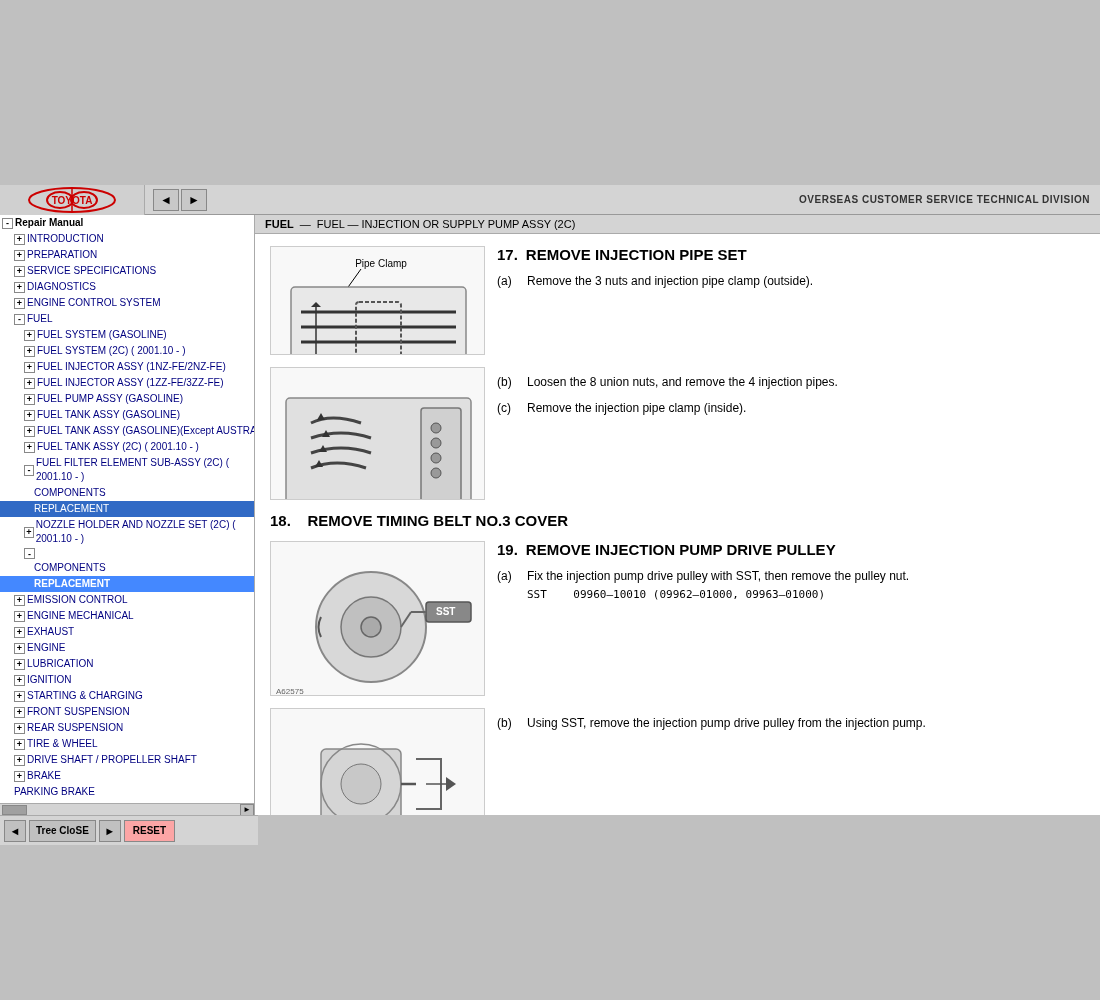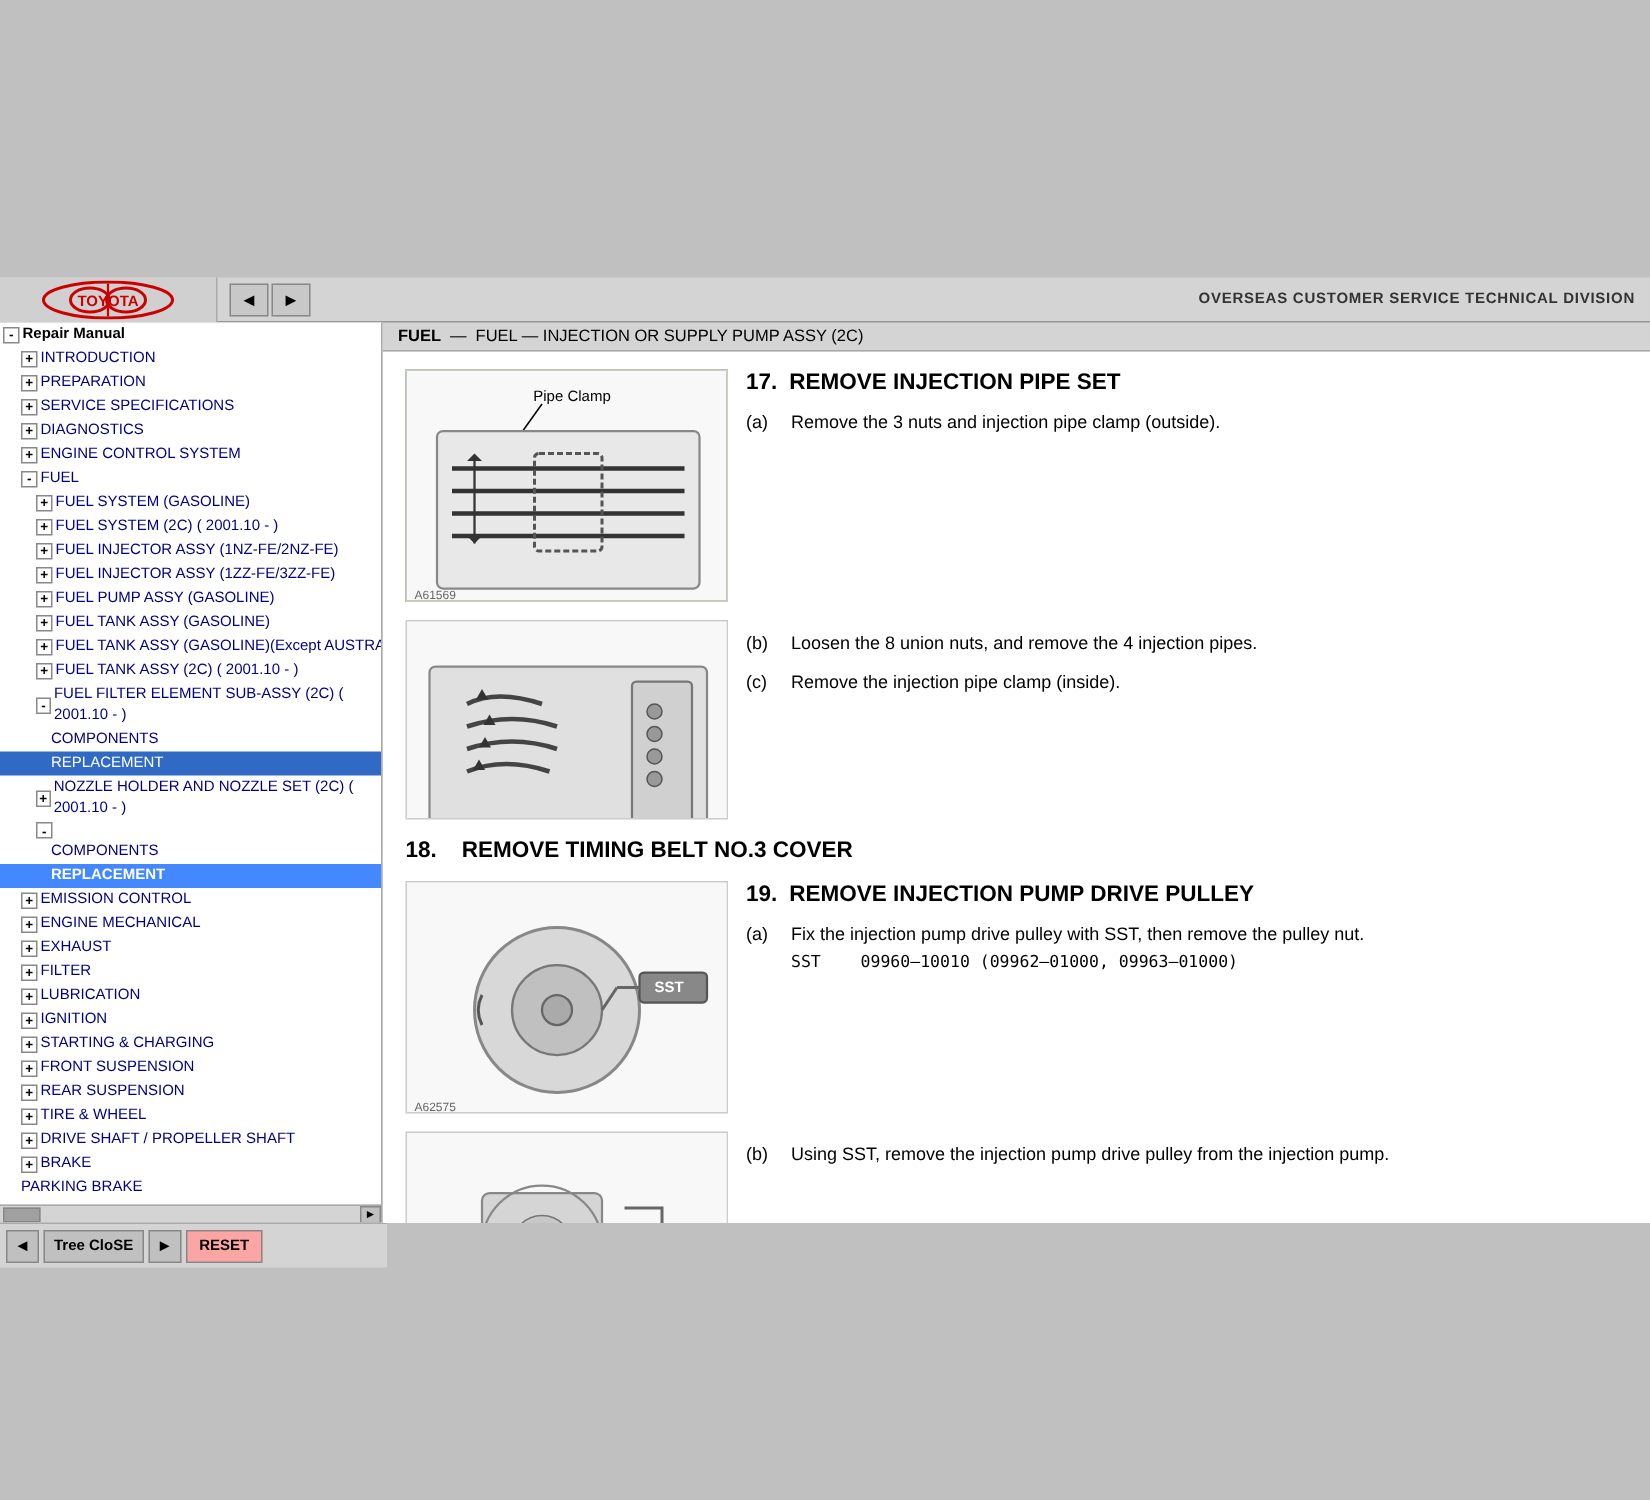--- a/index.html
+++ b/index.html
@@ -167,21 +167,21 @@
         <div style="padding:1px 2px; display:flex; align-items:center; color:#000080; font-size:10px; line-height:14px; padding-left:14px; cursor:pointer;">
           <span style="width:11px; height:11px; border:1px solid #888; background:#fff; display:inline-flex; align-items:center; justify-content:center; font-size:9px; font-weight:bold; margin-right:2px; color:#000;">+</span>
           <span>ENGINE MECHANICAL</span>
         </div>
         <div style="padding:1px 2px; display:flex; align-items:center; color:#000080; font-size:10px; line-height:14px; padding-left:14px; cursor:pointer;">
           <span style="width:11px; height:11px; border:1px solid #888; background:#fff; display:inline-flex; align-items:center; justify-content:center; font-size:9px; font-weight:bold; margin-right:2px; color:#000;">+</span>
           <span>EXHAUST</span>
         </div>
         <div style="padding:1px 2px; display:flex; align-items:center; color:#000080; font-size:10px; line-height:14px; padding-left:14px; cursor:pointer;">
           <span style="width:11px; height:11px; border:1px solid #888; background:#fff; display:inline-flex; align-items:center; justify-content:center; font-size:9px; font-weight:bold; margin-right:2px; color:#000;">+</span>
-          <span>FILTER</span>
+          <span>ENGINE</span>
         </div>
         <div style="padding:1px 2px; display:flex; align-items:center; color:#000080; font-size:10px; line-height:14px; padding-left:14px; cursor:pointer;">
           <span style="width:11px; height:11px; border:1px solid #888; background:#fff; display:inline-flex; align-items:center; justify-content:center; font-size:9px; font-weight:bold; margin-right:2px; color:#000;">+</span>
           <span>LUBRICATION</span>
         </div>
         <div style="padding:1px 2px; display:flex; align-items:center; color:#000080; font-size:10px; line-height:14px; padding-left:14px; cursor:pointer;">
           <span style="width:11px; height:11px; border:1px solid #888; background:#fff; display:inline-flex; align-items:center; justify-content:center; font-size:9px; font-weight:bold; margin-right:2px; color:#000;">+</span>
           <span>IGNITION</span>
         </div>
         <div style="padding:1px 2px; display:flex; align-items:center; color:#000080; font-size:10px; line-height:14px; padding-left:14px; cursor:pointer;">
@@ -227,21 +227,21 @@
       <div style="background:#d4d4d4; padding:3px 10px; font-size:11px; border-bottom:1px solid #aaa; display:flex; align-items:center;">
         <span style="font-weight:bold; margin-right:6px;">FUEL</span>
         <span>—</span>
         <span style="margin-left:6px;">FUEL  —  INJECTION OR SUPPLY PUMP ASSY (2C)</span>
       </div>
 
       <div style="padding:12px 15px;">
 
         <div style="display:flex; gap:12px; margin-bottom:12px;">
 
-          <div style="width:215px; min-width:215px; height:155px; border:1px solid #ccc; background:#4d7c0f; position:relative; overflow:hidden;">
+          <div style="width:215px; min-width:215px; height:109px; border:1px solid #ccc; background:#c2410c; position:relative; overflow:hidden;">
             <svg width="215" height="155" viewBox="0 0 215 155">
 
               <rect width="215" height="155" fill="#f8f8f8"></rect>
 
               <text x="110" y="20" font-family="Arial" font-size="10" text-anchor="middle">Pipe Clamp</text>
               <line x1="90" y1="22" x2="70" y2="50" stroke="#000" stroke-width="1"></line>
 
               <rect x="20" y="40" width="175" height="105" rx="4" fill="#e8e8e8" stroke="#888" stroke-width="1.5"></rect>
 
               <line x1="30" y1="65" x2="185" y2="65" stroke="#333" stroke-width="3"></line>

